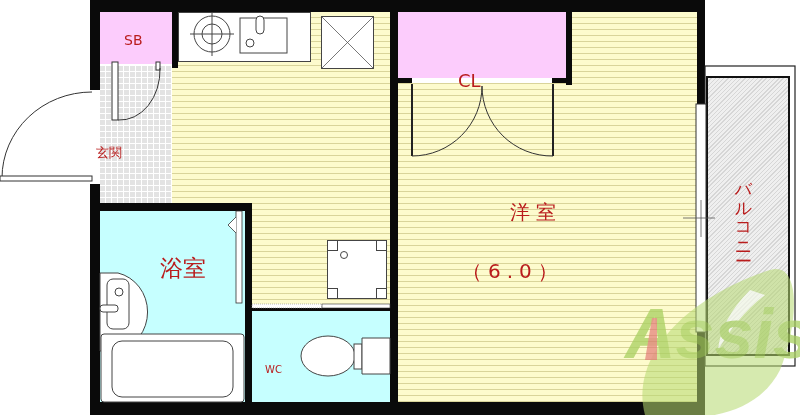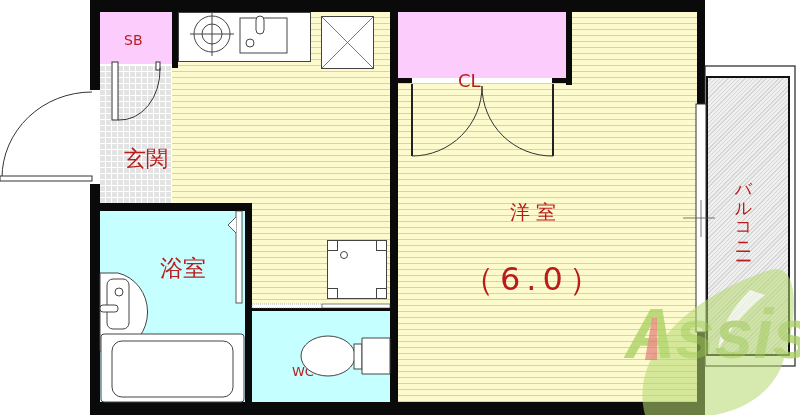--- a/index.html
+++ b/index.html
@@ -53,21 +53,21 @@
   <rect x="12" y="2" width="6" height="58" fill="#fff" stroke="#333" stroke-width="1"></rect>
   <rect x="56" y="2" width="4" height="8" fill="#fff" stroke="#333" stroke-width="1"></rect>
   <path d="M60 8 A 40 50 0 0 1 18 60" fill="none" stroke="#333" stroke-width="1"></path>
 </svg>
 
 <svg style="left:0;top:88px;" width="100" height="100">
   <rect x="90" y="2" width="10" height="94" fill="#fff"></rect>
   <path d="M92 4 A 90 86 0 0 0 2 90" fill="none" stroke="#333" stroke-width="1"></path>
   <rect x="0" y="88" width="92" height="5" fill="#fff" stroke="#333" stroke-width="1"></rect>
 </svg>
-<div class="label" style="left:124px;top:144px;font-size:22px;">玄関</div>
+<div class="label" style="left:96px;top:144px;font-size:13px;">玄関</div>
 
 <svg style="left:178px;top:12px;" width="135" height="52">
   <rect x="0.5" y="0.5" width="132" height="49" fill="#fff" stroke="#444" stroke-width="1"></rect>
   <g>
     <circle cx="34" cy="22" r="18" fill="none" stroke="#444" stroke-width="1"></circle>
     <circle cx="34" cy="22" r="10" fill="none" stroke="#444" stroke-width="1"></circle>
     <line x1="12" y1="22" x2="56" y2="22" stroke="#444" stroke-width="1"></line>
     <line x1="34" y1="1" x2="34" y2="44" stroke="#444" stroke-width="1"></line>
   </g>
   <g>
@@ -98,21 +98,21 @@
 <div class="abs" style="left:412px;top:78px;width:140px;height:5px;background:#fff;"></div>
 <div class="label" style="left:458px;top:44px;font-size:18px;margin-top:26px;">CL</div>
 <svg style="left:408px;top:84px;" width="150" height="75">
   <line x1="4" y1="0" x2="4" y2="72" stroke="#222" stroke-width="2"></line>
   <line x1="145" y1="0" x2="145" y2="72" stroke="#222" stroke-width="2"></line>
   <path d="M4 72 A 70 70 0 0 0 74 2" fill="none" stroke="#333" stroke-width="1"></path>
   <path d="M145 72 A 70 70 0 0 1 74 2" fill="none" stroke="#333" stroke-width="1"></path>
 </svg>
 
 <div class="label" style="left:510px;top:199px;font-size:20px;letter-spacing:6px;">洋室</div>
-<div class="label" style="left:462px;top:258px;font-size:32px;letter-spacing:6px;">（6.0）</div>
+<div class="label" style="left:462px;top:258px;font-size:20px;letter-spacing:6px;">（6.0）</div>
 
 <div class="abs aqua" style="left:100px;top:211px;width:145px;height:191px;"></div>
 <div class="label" style="left:160px;top:253px;font-size:23px;">浴室</div>
 <svg style="left:100px;top:211px;" width="150" height="192">
   <g>
     <rect x="136" y="0" width="6" height="92" fill="#fff" stroke="#333" stroke-width="0.8"></rect>
     <path d="M136 6 L128 14 L136 22" fill="#fff" stroke="#333" stroke-width="0.8"></path>
   </g>
   <g>
     <path d="M0 62 L18 62 A 38 40 0 0 1 18 140 L0 140 Z" fill="#fff" stroke="#444" stroke-width="1"></path>
@@ -120,21 +120,21 @@
     <circle cx="19" cy="81" r="4" fill="none" stroke="#444" stroke-width="1"></circle>
     <rect x="0" y="94" width="18" height="7" rx="3" fill="#fff" stroke="#444" stroke-width="1"></rect>
   </g>
   <g>
     <rect x="1" y="123" width="143" height="68" rx="3" fill="#fff" stroke="#444" stroke-width="1"></rect>
     <rect x="12" y="130" width="121" height="56" rx="10" fill="#fff" stroke="#444" stroke-width="1"></rect>
   </g>
 </svg>
 
 <div class="abs aqua" style="left:252px;top:311px;width:138px;height:91px;"></div>
-<div class="label" style="left:265px;top:364px;font-size:13px;margin-left:27px;">WC</div>
+<div class="label" style="left:265px;top:364px;font-size:10px;">WC</div>
 <svg style="left:300px;top:330px;" width="92" height="55">
   <ellipse cx="28" cy="26" rx="27" ry="20" fill="#fff" stroke="#444" stroke-width="1"></ellipse>
   <rect x="54" y="14" width="8" height="25" fill="#fff" stroke="#444" stroke-width="1"></rect>
   <path d="M62 8 L90 8 L90 44 L62 44 Z" fill="#fff" stroke="#444" stroke-width="1"></path>
 </svg>
 <svg style="left:252px;top:302px;" width="140" height="10">
   <rect x="0" y="2" width="70" height="4" fill="#fff" stroke="#888" stroke-width="0.6" stroke-dasharray="1,1"></rect>
   <rect x="70" y="2" width="68" height="4" fill="#fff" stroke="#333" stroke-width="0.6"></rect>
 </svg>
 

